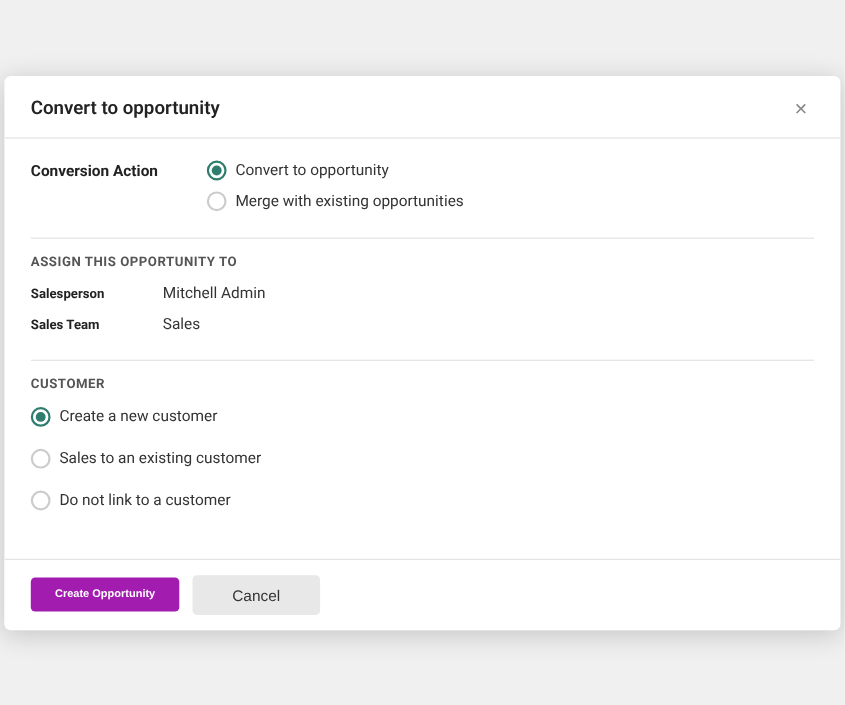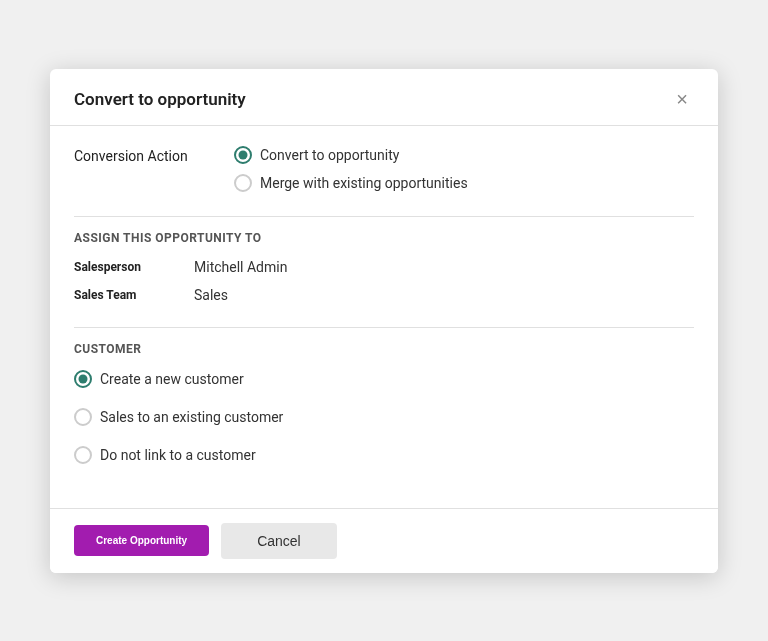--- a/index.html
+++ b/index.html
@@ -24,21 +24,21 @@
       min-height: 641px;
       display: flex;
       justify-content: center;
       align-items: center;
     }
 
     .modal {
       background: #fff;
       border-radius: 6px;
       box-shadow: 0 4px 24px rgba(0,0,0,0.18);
-      width: 668px;
+      width: 760px;
       overflow: hidden;
     }
 
     .modal-header {
       display: flex;
       justify-content: space-between;
       align-items: center;
       padding: 18px 24px 14px 24px;
       border-bottom: 1px solid #e0e0e0;
     }
@@ -65,21 +65,21 @@
     }
 
     .conversion-action-row {
       display: flex;
       align-items: flex-start;
       gap: 30px;
       margin-bottom: 24px;
     }
 
     .field-label {
-      font-weight: 400;
+      font-weight: 700;
       font-size: 14px;
       color: #222;
       min-width: 130px;
       padding-top: 2px;
     }
 
     .radio-group {
       display: flex;
       flex-direction: column;
       gap: 10px;

